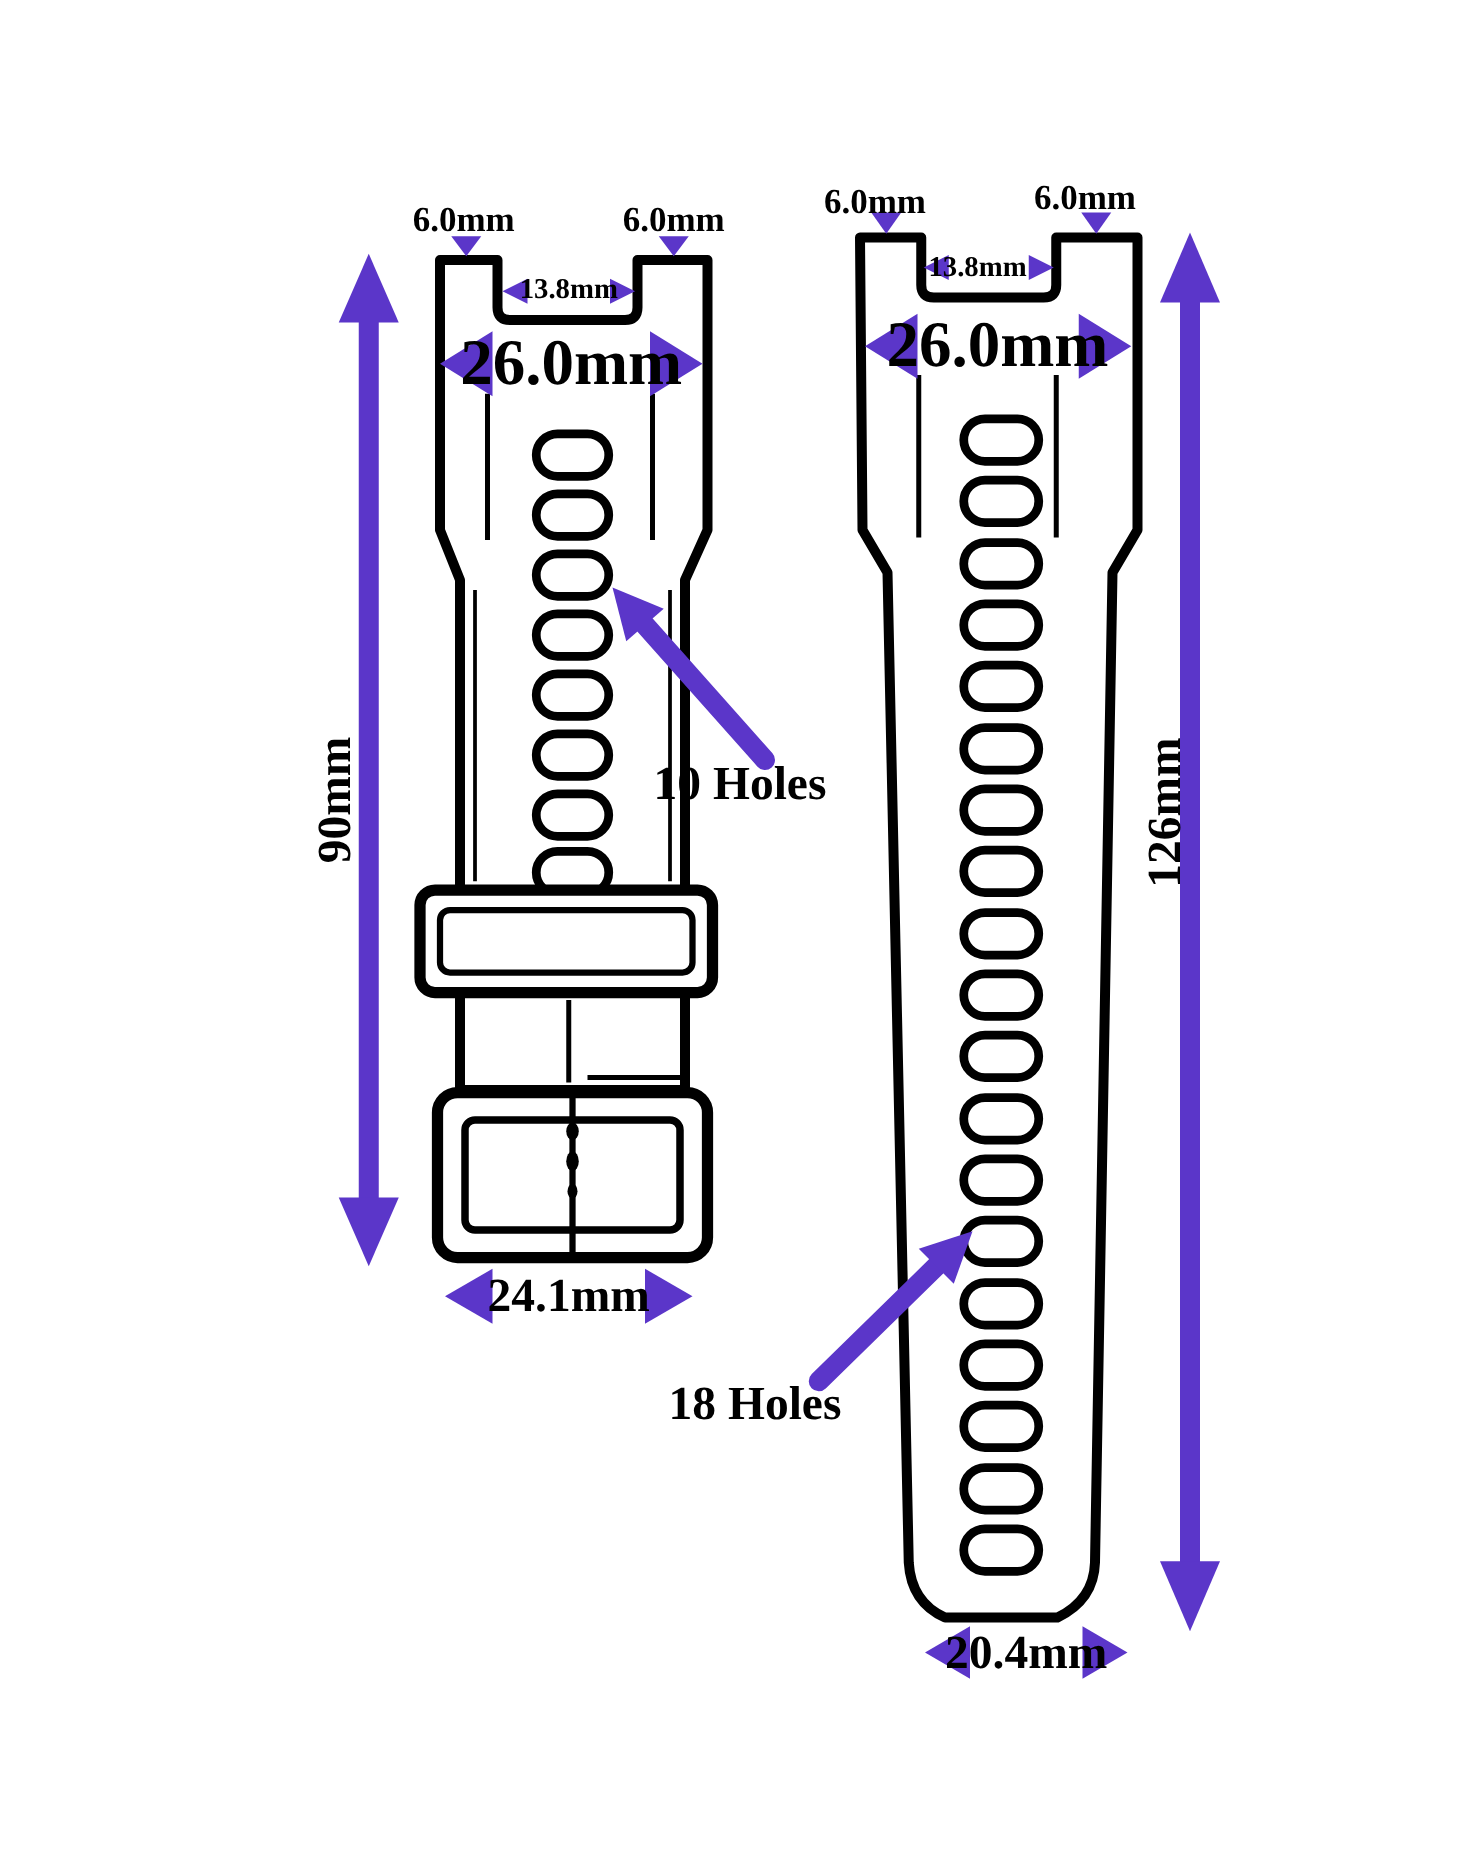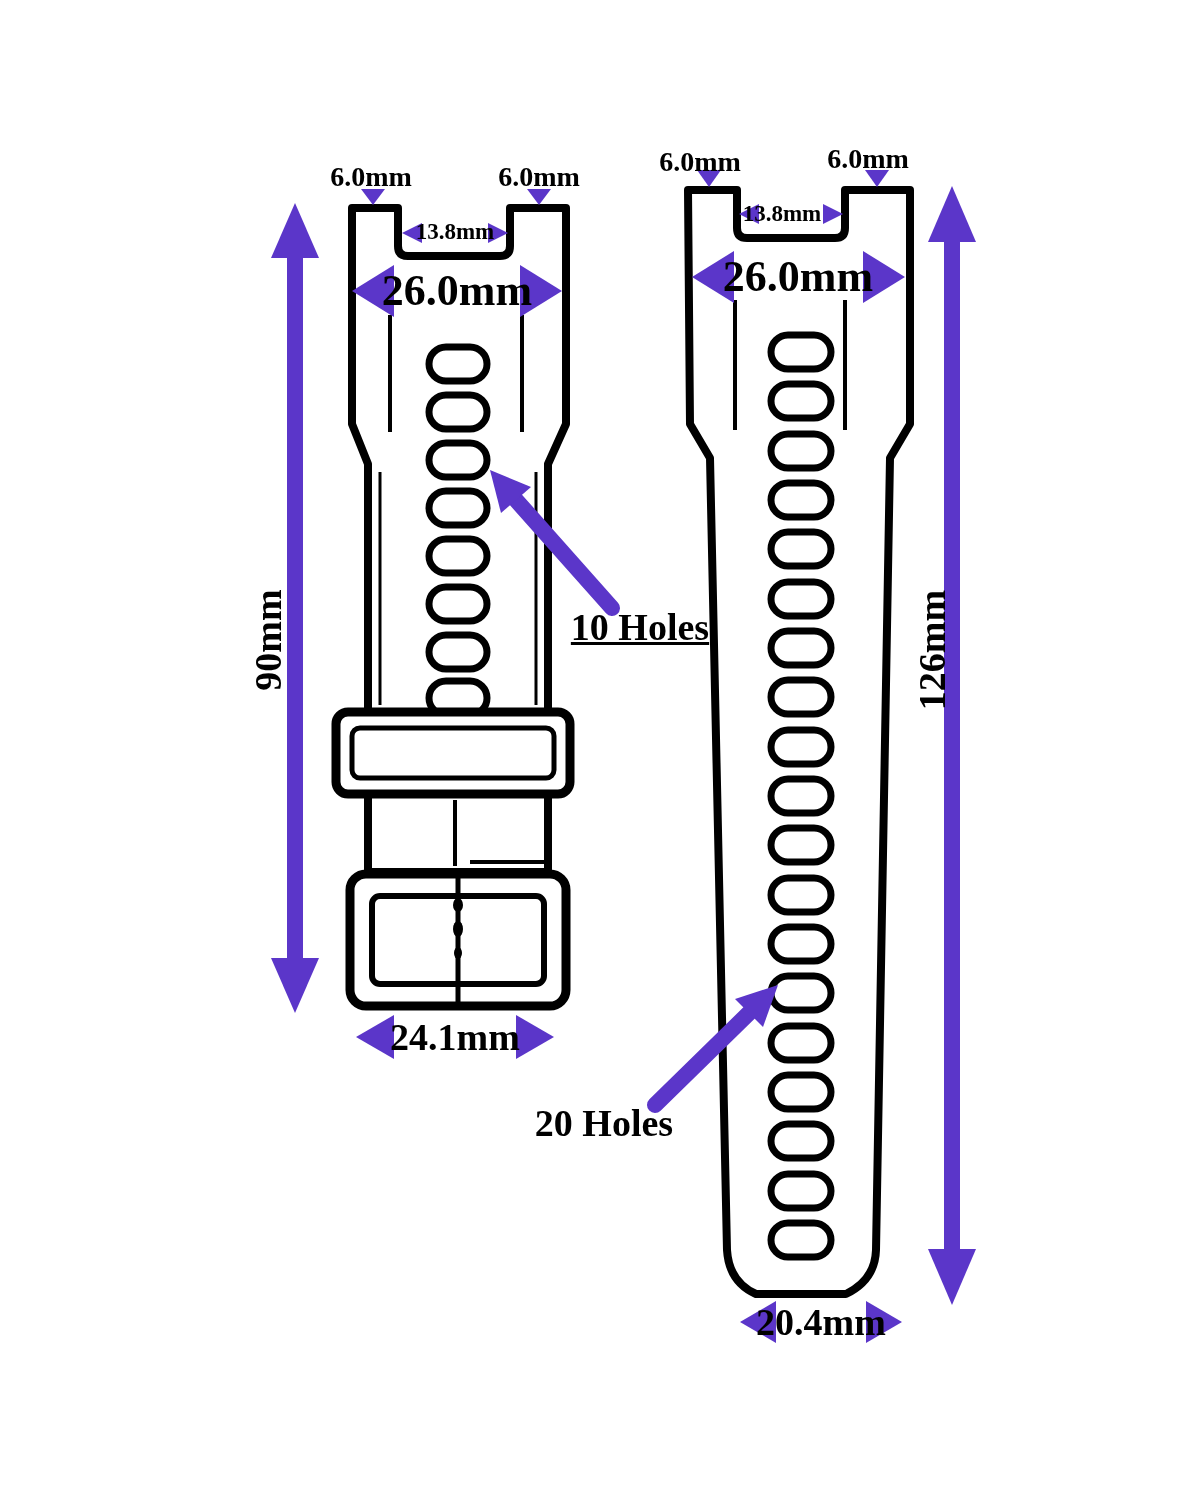--- a/index.html
+++ b/index.html
@@ -19,21 +19,21 @@
     font-weight:bold;
     color:#000;
     transform:translate(-50%,-50%);
     white-space:nowrap;
     line-height:1;
   }
   .rot{transform:translate(-50%,-50%) rotate(-90deg);}
   .s23{font-size:23px;}
   .s28{font-size:28px;}
   .s38{font-size:38px;}
-  .s40{font-size:44px;}
+  .s40{font-size:52px;}
 </style>
 </head>
 <body>
 
 <div id="canvas">
 
   <svg width="1177" height="1485" viewBox="0 0 1177 1485">
 
     <g stroke="#000" fill="#fff" stroke-linejoin="round">
       <path stroke-width="8" d="M352,208 L398,208 L398,246 Q398,256 408,256 L500,256 Q510,256 510,246 L510,208 L566,208
@@ -147,24 +147,24 @@
         <polygon points="778,985 763,1027 735,999"></polygon>
       </g>
     </g>
   </svg>
 
   <div class="label s28" style="left:371px;top:177px;">6.0mm</div>
   <div class="label s28" style="left:539px;top:177px;">6.0mm</div>
   <div class="label s23" style="left:455px;top:231px;">13.8mm</div>
   <div class="label s40" style="left:457px;top:291px;">26.0mm</div>
   <div class="label s38 rot" style="left:268px;top:640px;">90mm</div>
-  <div class="label s38" style="left:640px;top:627px;text-decoration:underline;">10 Holes</div>
+  <div class="label s38" style="left:592px;top:627px;">10 Holes</div>
   <div class="label s38" style="left:455px;top:1037px;text-align:center;">24.1mm</div>
 
   <div class="label s28" style="left:700px;top:162px;">6.0mm</div>
   <div class="label s28" style="left:868px;top:159px;">6.0mm</div>
   <div class="label s23" style="left:782px;top:213px;">13.8mm</div>
   <div class="label s40" style="left:798px;top:277px;">26.0mm</div>
   <div class="label s38 rot" style="left:932px;top:650px;">126mm</div>
-  <div class="label s38" style="left:604px;top:1123px;">20 Holes</div>
+  <div class="label s38" style="left:604px;top:1123px;">18 Holes</div>
   <div class="label s38" style="left:821px;top:1322px;text-align:center;">20.4mm</div>
 
 </div>
 
 </body></html>

